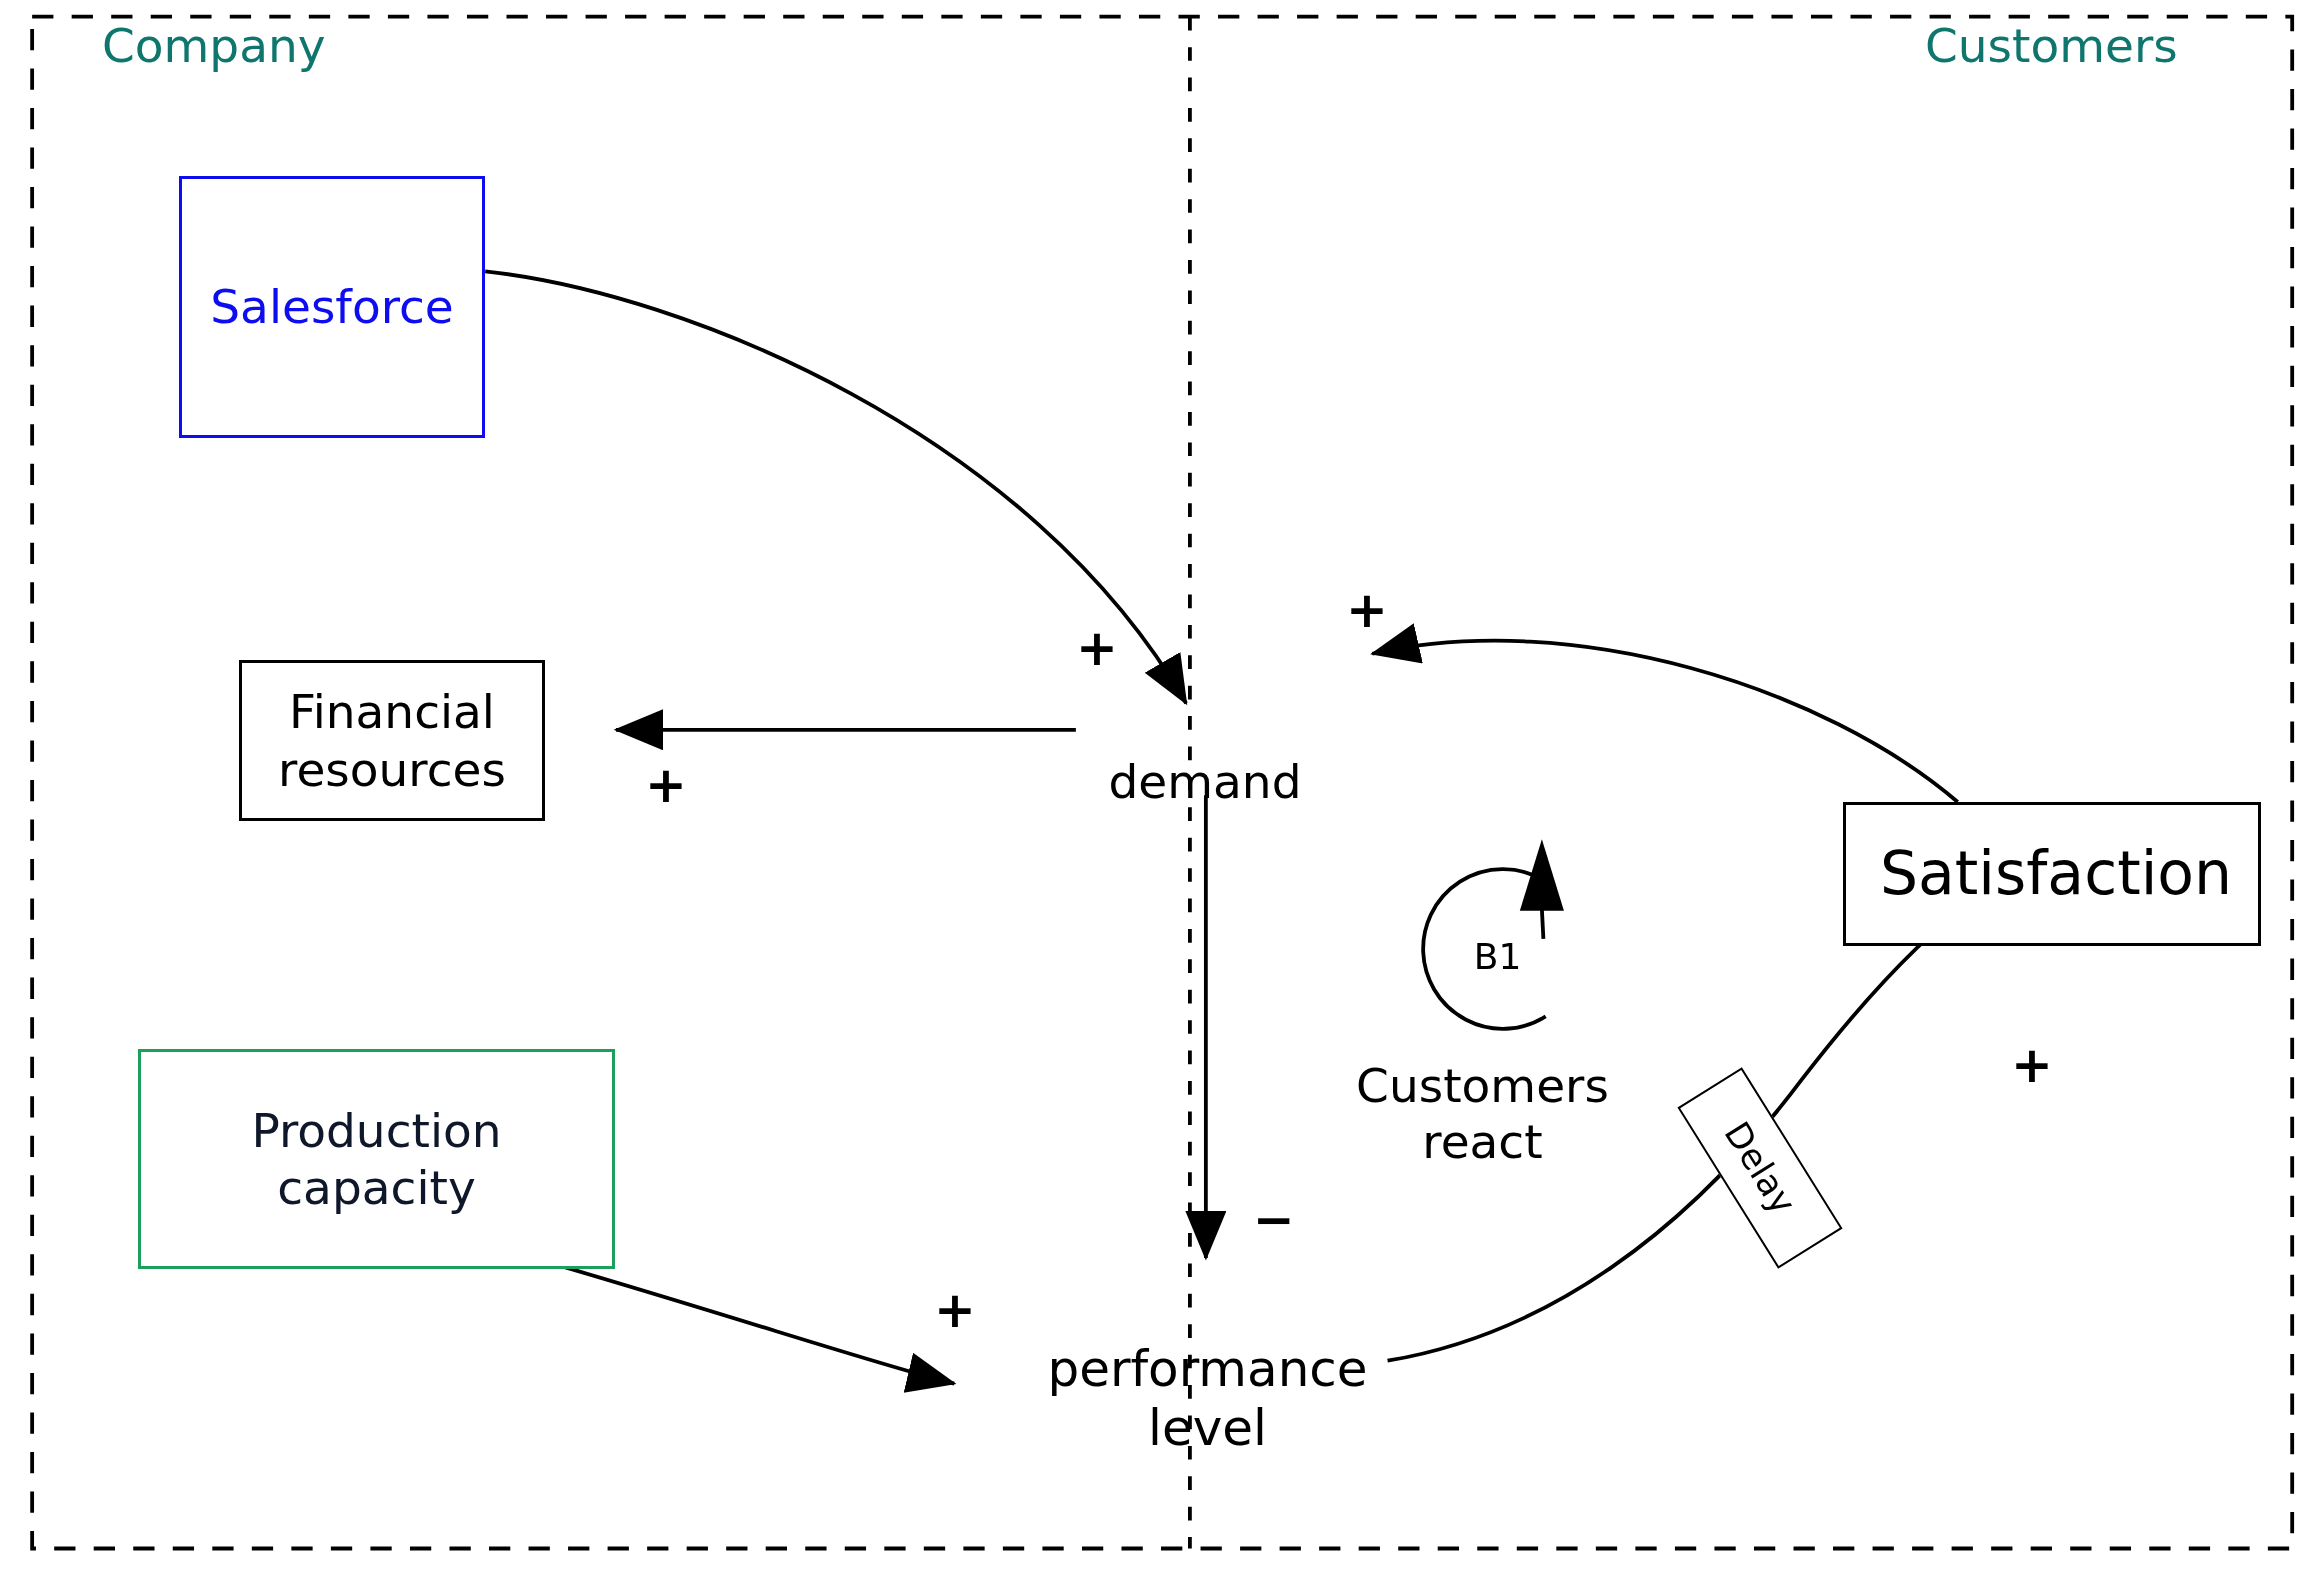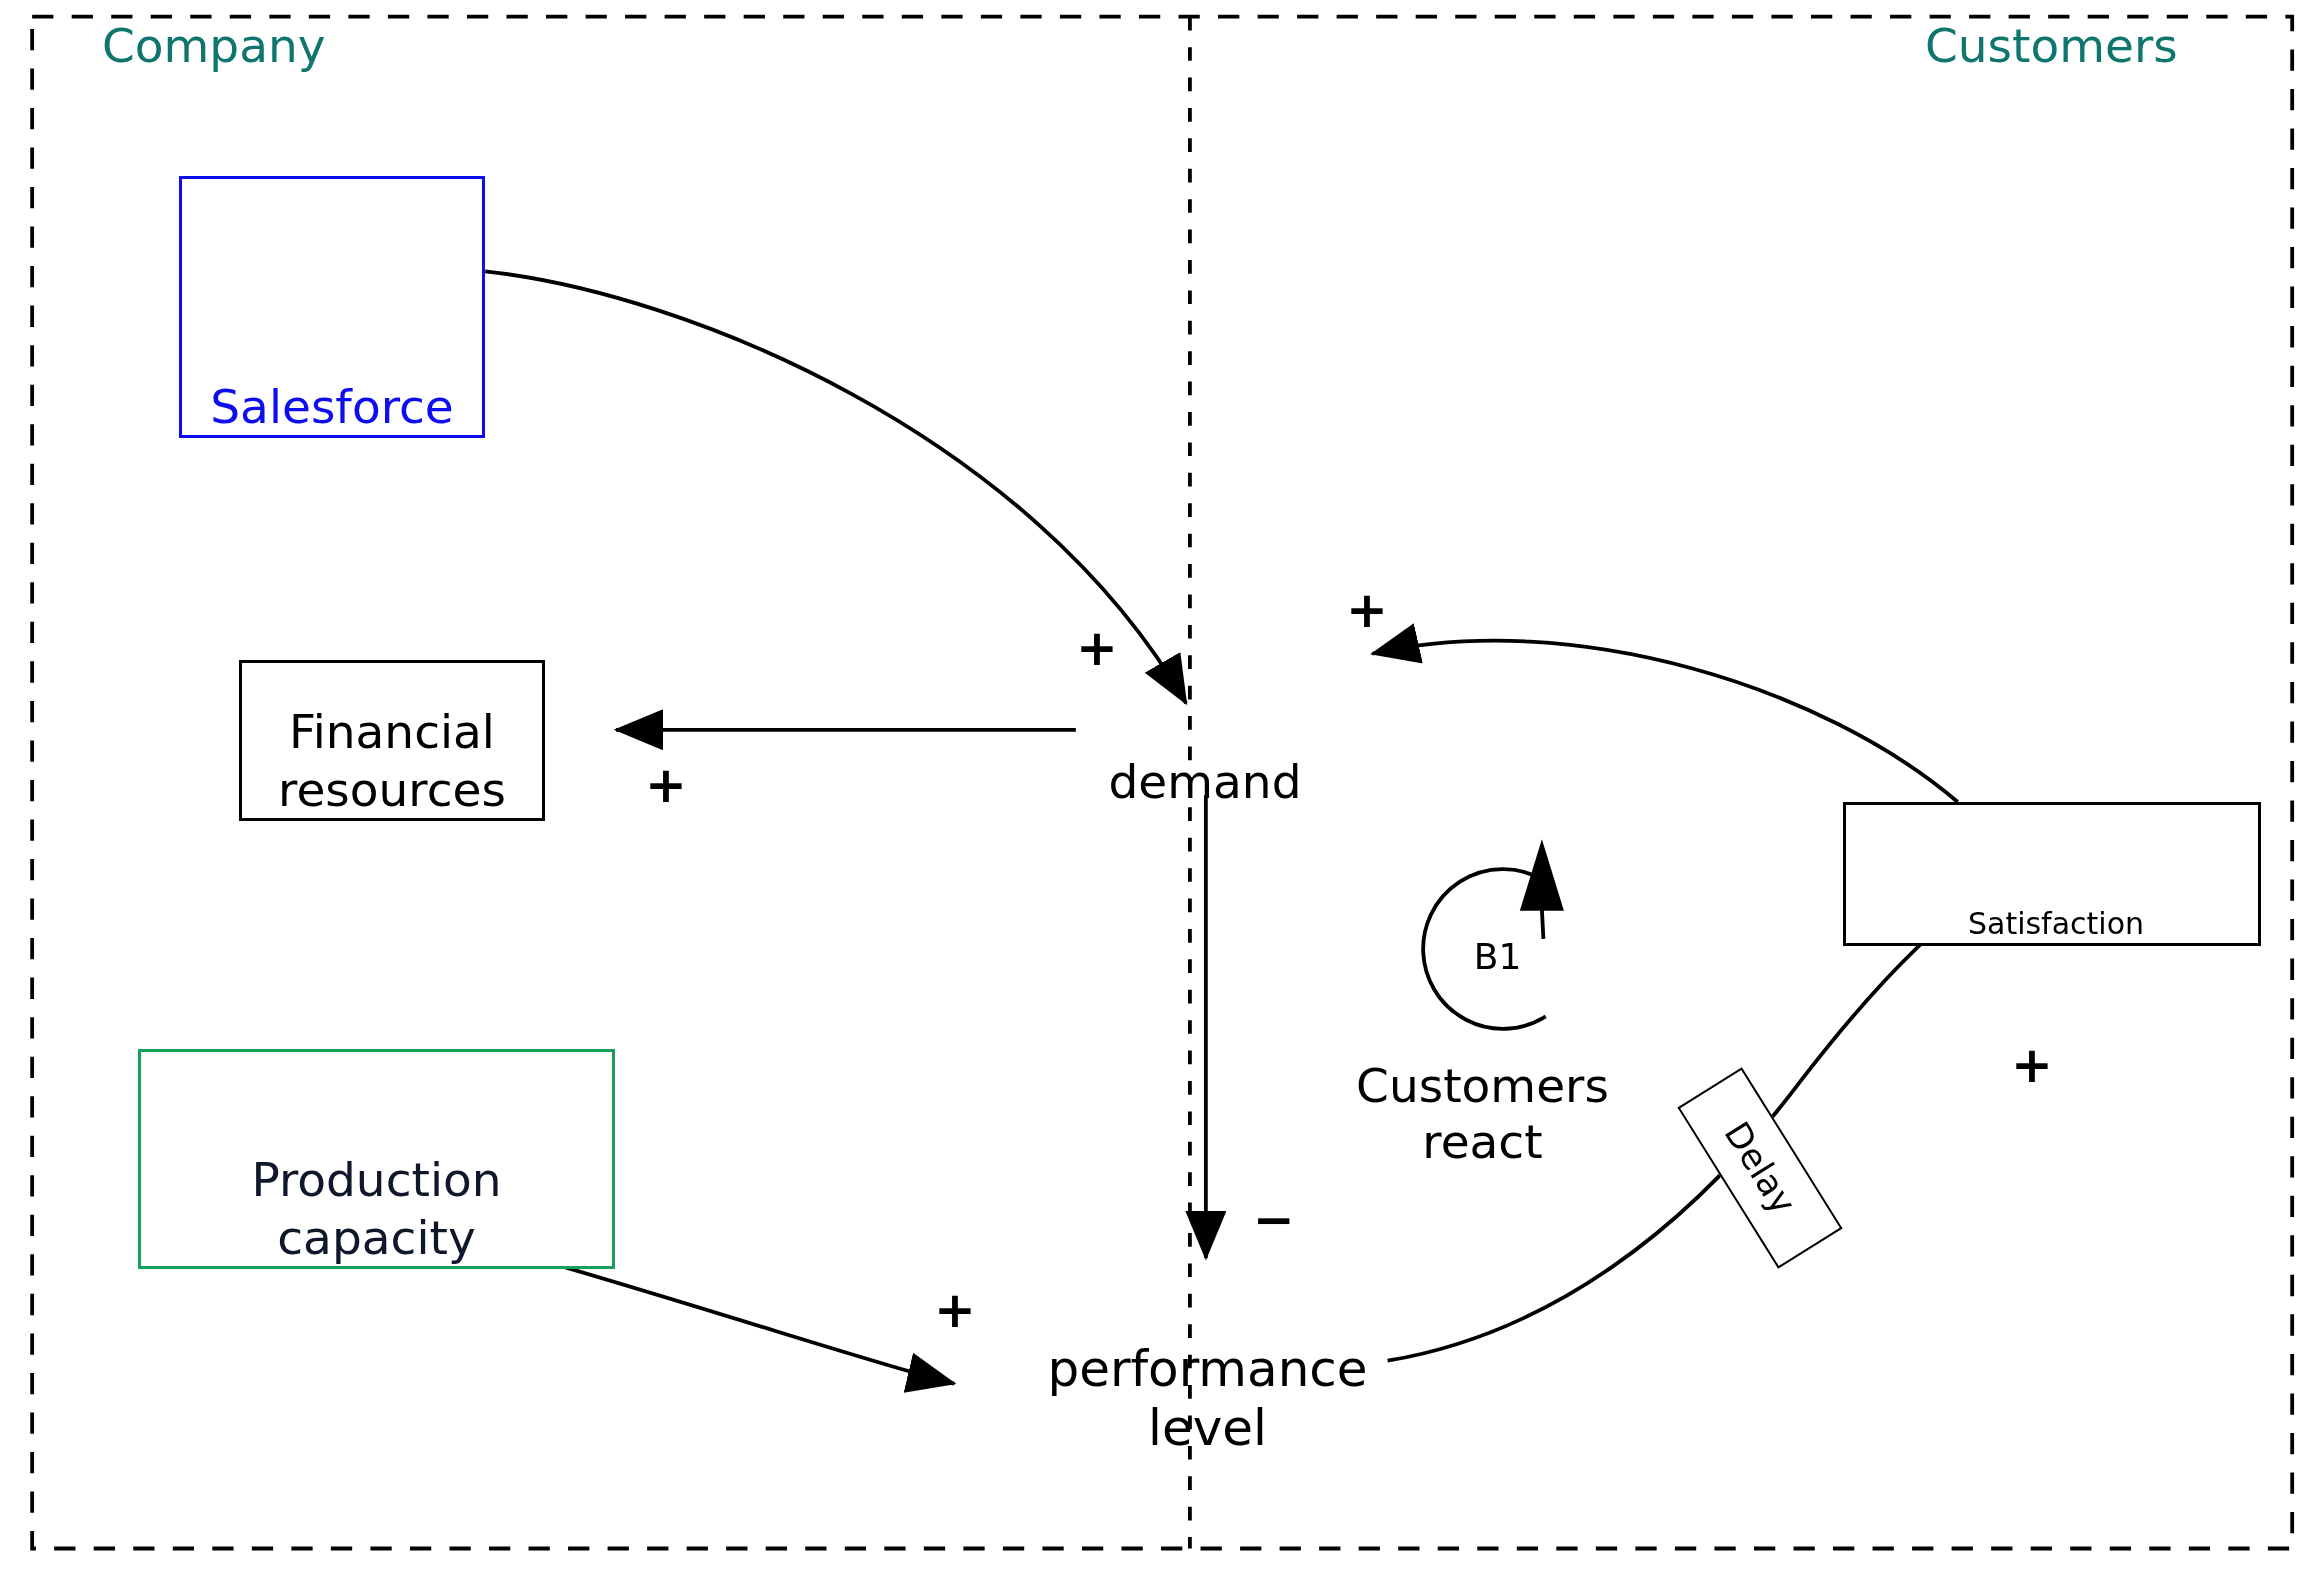--- a/index.html
+++ b/index.html
@@ -19,21 +19,21 @@
   #canvas {
     position: absolute;
     left: 0; top: 0;
     width: 2319px;
     height: 1585px;
   }
   .node-box {
     position: absolute;
     box-sizing: border-box;
     display: flex;
-    align-items: flex-end;
+    align-items: center;
     justify-content: center;
     text-align: center;
     background: #ffffff;
     line-height: 1.22;
   }
   .node-box .lbl { display: block; }
   .plain-label {
     position: absolute;
     text-align: center;
     color: #000000;
@@ -114,21 +114,21 @@
   <div class="node-box" style="left:239px; top:660px; width:306px; height:161px; border:3.8px solid #000000; font-size:47px; color:#000000;">
     <span class="lbl" style="white-space:pre-line;">Financial
 resources</span>
   </div>
 
   <div class="node-box" style="left:138px; top:1049px; width:477px; height:220px; border:3.8px solid #1aa05a; font-size:47px; color:#0f172a;">
     <span class="lbl" style="white-space:pre-line;">Production
 capacity</span>
   </div>
 
-  <div class="node-box" style="left:1843px; top:802px; width:418px; height:144px; border:3.8px solid #000000; font-size:30px; color:#000000;padding-left:8px;">
+  <div class="node-box" style="left:1843px; top:802px; width:418px; height:144px; border:3.8px solid #000000; font-size:60px; color:#000000;padding-left:8px;">
     <span class="lbl">Satisfaction</span>
   </div>
 
   <div class="plain-label" style="left:1072px; top:699px; width:266px; font-size:47px;">
     <span>demand</span>
   </div>
 
   <div class="plain-label" style="left:1002px; top:1281px; width:411px; font-size:50px;">
     <span style="white-space:pre-line;">performance
 level</span>

